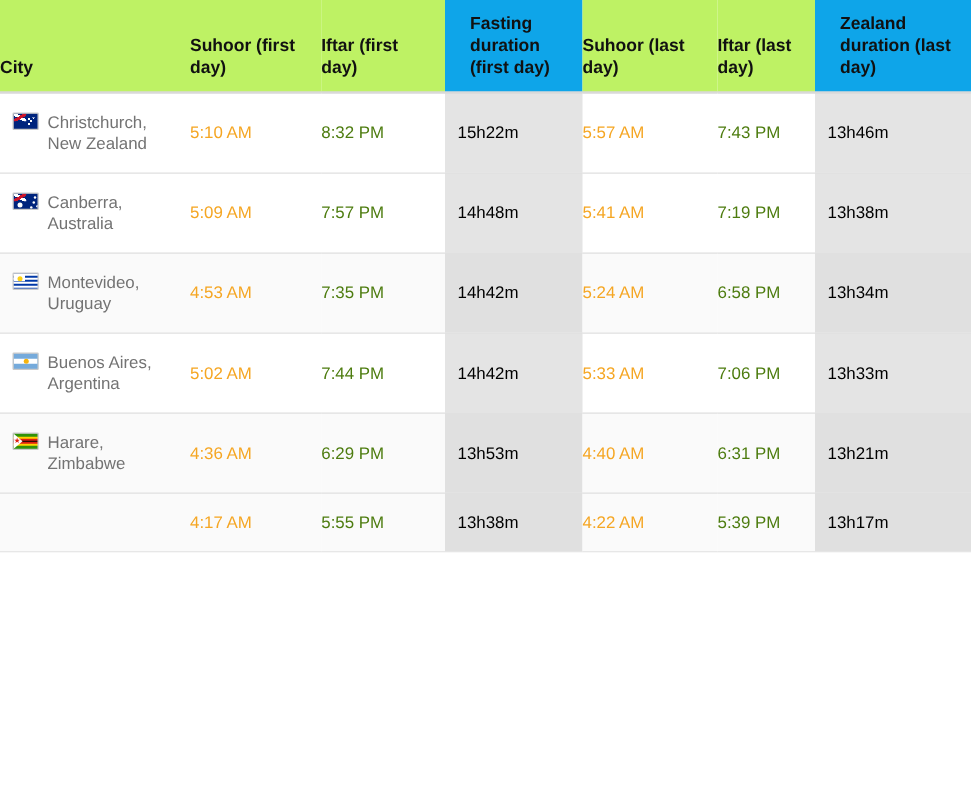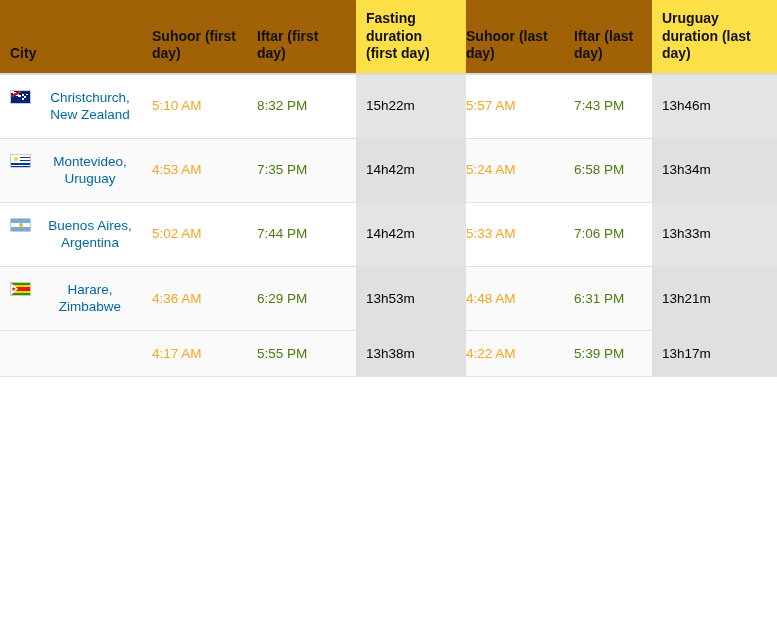--- a/index.html
+++ b/index.html
@@ -24,41 +24,39 @@
     font-size: 13.5px;
   }
   table.ramadan-table thead th {
     vertical-align: bottom;
     text-align: left;
     font-weight: bold;
     font-size: 14px;
     color: #111111;
     padding: 10px 10px 10px 0;
     line-height: 1.25;
-    background: #a16207;
+    background: #bef264;
     border-bottom: 2px solid #d9d9d9;
   }
   table.ramadan-table thead th.first {
-    padding-left: 10px;
   }
   table.ramadan-table thead th.shaded {
-    background: #fde047;
-    padding-left: 10px;
+    background: #0ea5e9;
+    padding-left: 20px;
   }
   table.ramadan-table tbody td {
     padding: 14px 10px 14px 0;
     vertical-align: middle;
     border-bottom: 1px solid #e0e0e0;
     line-height: 1.3;
   }
   table.ramadan-table tbody td.city {
     padding-left: 10px;
-    color: #0369a1;
+    color: #737373;
     font-size: 13.5px;
-    text-align: center;
   }
   table.ramadan-table tbody td.suhoor {
     color: #f5a623;
     margin-left: 24px;
   }
   table.ramadan-table tbody td.iftar {
     color: #4d7c0f;
   }
   table.ramadan-table tbody td.duration {
     background: #e4e4e4;
@@ -296,38 +294,52 @@
       <col style="width:125px">
     </colgroup>
     <thead>
       <tr>
         <th class="first">City</th>
         <th>Suhoor (first day)</th>
         <th>Iftar (first day)</th>
         <th class="shaded">Fasting duration (first day)</th>
         <th>Suhoor (last day)</th>
         <th>Iftar (last day)</th>
-        <th class="shaded">Uruguay duration (last day)</th>
+        <th class="shaded">Zealand duration (last day)</th>
       </tr>
     </thead>
     <tbody>
       <tr>
         <td class="city">
           <span class="city-inner">
             <span class="flag flag-nz"></span>
             <span class="city-name">Christchurch, New Zealand</span>
           </span>
         </td>
         <td class="suhoor">5:10 AM</td>
         <td class="iftar">8:32 PM</td>
         <td class="duration">15h22m</td>
         <td class="suhoor">5:57 AM</td>
         <td class="iftar">7:43 PM</td>
         <td class="duration">13h46m</td>
       </tr>
+      <tr>
+        <td class="city">
+          <span class="city-inner">
+            <span class="flag flag-au"></span>
+            <span class="city-name">Canberra, Australia</span>
+          </span>
+        </td>
+        <td class="suhoor">5:09 AM</td>
+        <td class="iftar">7:57 PM</td>
+        <td class="duration">14h48m</td>
+        <td class="suhoor">5:41 AM</td>
+        <td class="iftar">7:19 PM</td>
+        <td class="duration">13h38m</td>
+      </tr>
       <tr class="alt">
         <td class="city">
           <span class="city-inner">
             <span class="flag flag-uy"></span>
             <span class="city-name">Montevideo, Uruguay</span>
           </span>
         </td>
         <td class="suhoor">4:53 AM</td>
         <td class="iftar">7:35 PM</td>
         <td class="duration">14h42m</td>
@@ -352,21 +364,21 @@
       <tr class="alt">
         <td class="city">
           <span class="city-inner">
             <span class="flag flag-zw"></span>
             <span class="city-name">Harare, Zimbabwe</span>
           </span>
         </td>
         <td class="suhoor">4:36 AM</td>
         <td class="iftar">6:29 PM</td>
         <td class="duration">13h53m</td>
-        <td class="suhoor">4:48 AM</td>
+        <td class="suhoor">4:40 AM</td>
         <td class="iftar">6:31 PM</td>
         <td class="duration">13h21m</td>
       </tr>
       <tr class="alt">
         <td class="city">
           
         </td>
         <td class="suhoor">4:17 AM</td>
         <td class="iftar">5:55 PM</td>
         <td class="duration">13h38m</td>

